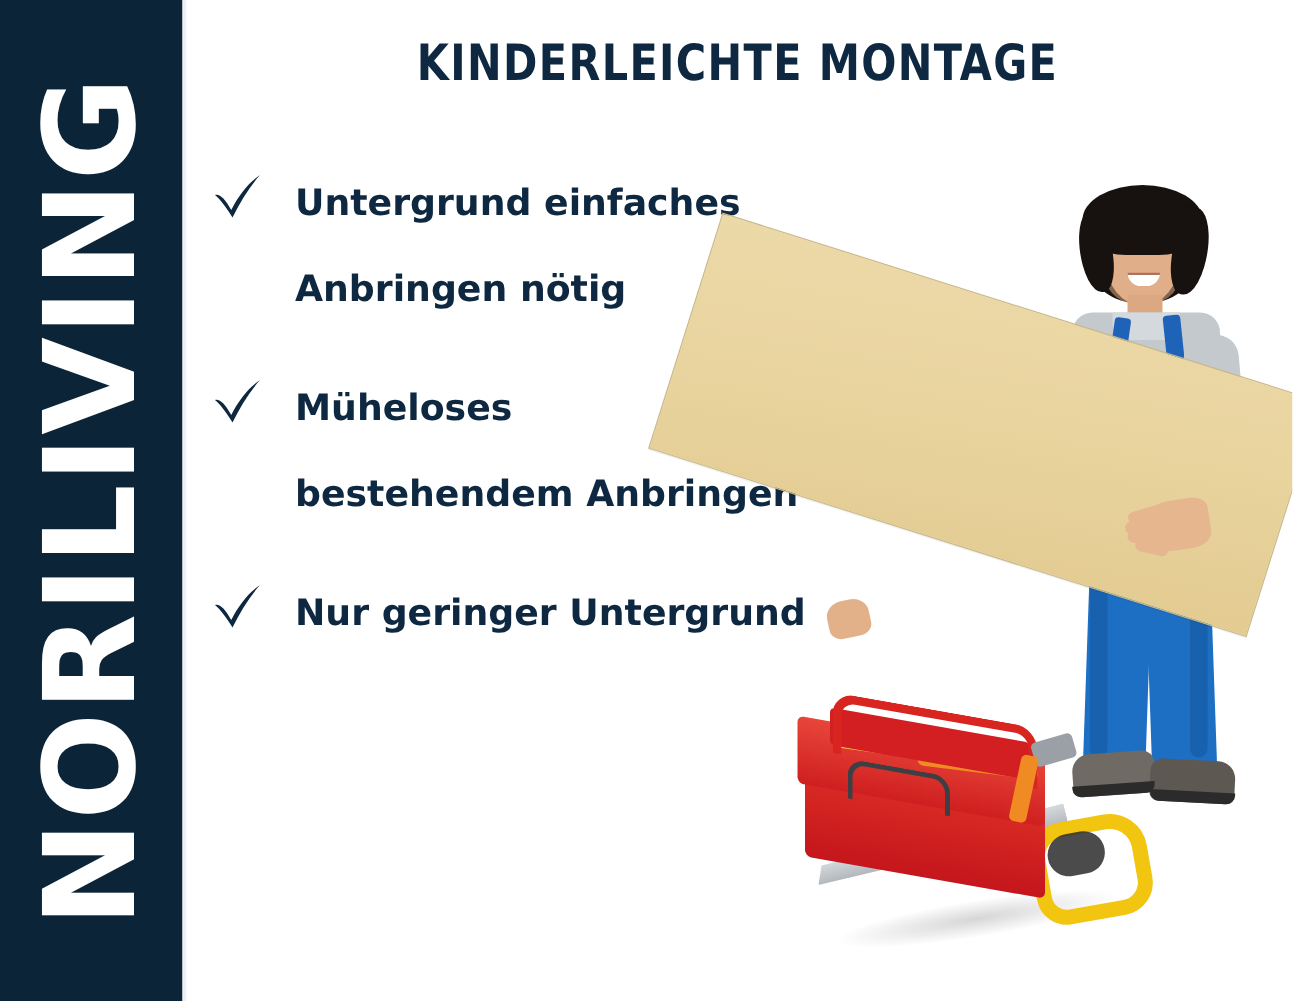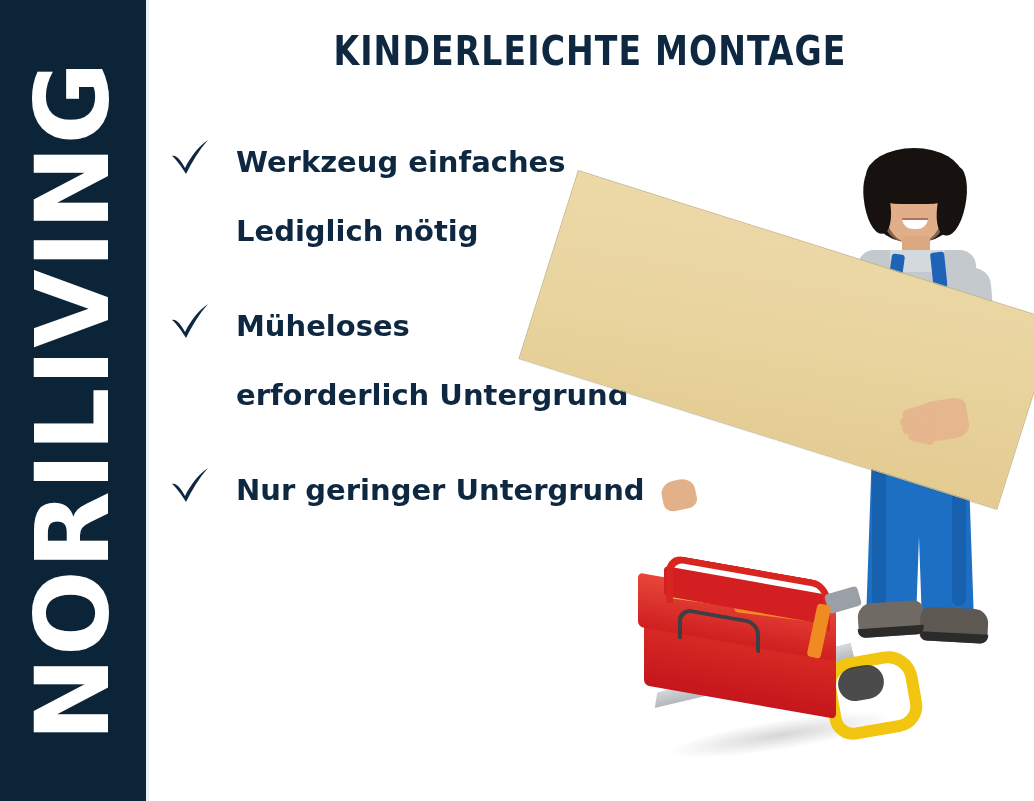--- a/index.html
+++ b/index.html
@@ -290,34 +290,34 @@
 
   <div class="bullets">
 
     <div class="bullet">
       <span class="check">
         <svg viewBox="0 0 44 44" width="44" height="44" aria-hidden="true">
           <path d="M4 22 C8 21 12 25 17 34 C23 22 31 12 40 6 C31 16 24 28 18 40 C13 32 8 25 4 22 Z" fill="#0d2840"></path>
         </svg>
       </span>
       <div class="lines">
-        <div class="line">Werkzeug einfaches</div>
-        <div class="line">Lediglich nötig</div>
+        <div class="line">Untergrund einfaches</div>
+        <div class="line">Anbringen nötig</div>
       </div>
     </div>
 
     <div class="bullet">
       <span class="check">
         <svg viewBox="0 0 44 44" width="44" height="44" aria-hidden="true">
           <path d="M4 22 C8 21 12 25 17 34 C23 22 31 12 40 6 C31 16 24 28 18 40 C13 32 8 25 4 22 Z" fill="#0d2840"></path>
         </svg>
       </span>
       <div class="lines">
         <div class="line">Müheloses</div>
-        <div class="line">erforderlich Untergrund</div>
+        <div class="line">bestehendem Anbringen</div>
       </div>
     </div>
 
     <div class="bullet">
       <span class="check">
         <svg viewBox="0 0 44 44" width="44" height="44" aria-hidden="true">
           <path d="M4 22 C8 21 12 25 17 34 C23 22 31 12 40 6 C31 16 24 28 18 40 C13 32 8 25 4 22 Z" fill="#0d2840"></path>
         </svg>
       </span>
       <div class="lines">

